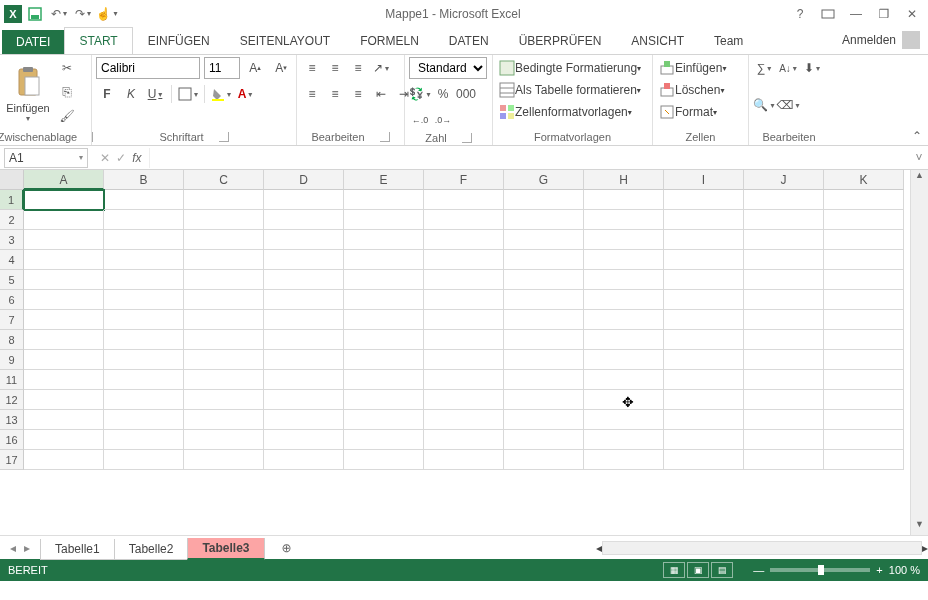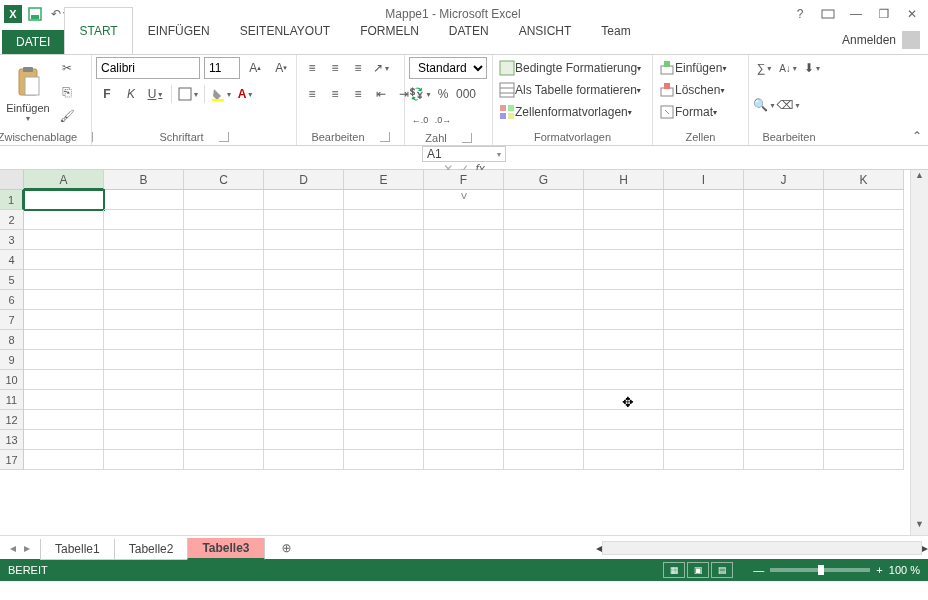--- a/index.html
+++ b/index.html
@@ -10,21 +10,21 @@
 .titlebar .qat { display: flex; align-items: center; gap: 2px; }
 .titlebar .appicon { width: 18px; height: 18px; background: #217346; color: #fff; display: flex; align-items: center; justify-content: center; font-size: 11px; font-weight: bold; }
 .titlebar .qbtn { width: 22px; height: 22px; display: flex; align-items: center; justify-content: center; color: #666; cursor: default; }
 .titlebar .title { flex: 1; text-align: center; font-size: 12px; color: #666; }
 .titlebar .wincontrols { display: flex; align-items: center; gap: 4px; }
 .titlebar .wincontrols .wbtn { width: 24px; height: 22px; display: flex; align-items: center; justify-content: center; color: #666; }
 
 
 .tabstrip { height: 26px; display: flex; align-items: flex-end; padding-left: 2px; }
 .tabstrip .filetab { background: #217346; color: #fff; padding: 5px 14px; font-size: 12px; }
-.tabstrip .tab { padding: 16px 14px; font-size: 12px; color: #444; border: 1px solid transparent; border-bottom: none; }
+.tabstrip .tab { padding: 6px 14px; font-size: 12px; color: #444; border: 1px solid transparent; border-bottom: none; }
 .tabstrip .tab.active { color: #217346; border-color: #d4d4d4; background: #fff; }
 .tabstrip .spacer { flex: 1; }
 .tabstrip .signin { padding: 5px 8px; font-size: 12px; color: #444; display: flex; align-items: center; gap: 6px; }
 .tabstrip .avatar { width: 18px; height: 18px; background: #ccc; }
 
 
 .ribbon { height: 92px; border-top: 1px solid #d4d4d4; border-bottom: 1px solid #d4d4d4; background: #fff; display: flex; position: relative; }
 .ribbon .group { border-right: 1px solid #e1e1e1; display: flex; flex-direction: column; padding: 2px 4px 0 4px; }
 .ribbon .group .body { flex: 1; display: flex; align-items: flex-start; gap: 4px; }
 .ribbon .group .label { height: 16px; text-align: center; font-size: 11px; color: #666; display: flex; align-items: center; justify-content: center; gap: 15px; }
@@ -32,21 +32,21 @@
 .ribbon .bigbtn { display: flex; flex-direction: column; align-items: center; justify-content: flex-end; width: 48px; height: 68px; padding: 2px; font-size: 11px; color: #444; }
 .ribbon .bigbtn .ico { width: 32px; height: 32px; margin-bottom: 4px; display:flex; align-items:center; justify-content:center; }
 .ribbon .col { display: flex; flex-direction: column; gap: 2px; }
 .ribbon .rowbtn { height: 22px; display: flex; align-items: center; font-size: 12px; color: #444; padding: 0 2px; }
 .ribbon .icobtn { width: 22px; height: 22px; display: flex; align-items: center; justify-content: center; color: #555; }
 .ribbon select, .ribbon input.combo { height: 22px; border: 1px solid #ababab; font-size: 12px; padding: 0 4px; background: #fff; }
 .ribbon .collapse { position: absolute; right: 6px; bottom: 2px; color: #666; }
 .dd::after { content: "▾"; font-size: 8px; color: #666; margin-left: 2px; }
 
 
-.formulabar { height: 24px; border-bottom: 1px solid #d4d4d4; display: flex; align-items: center; flex-direction: column; }
+.formulabar { height: 24px; border-bottom: 1px solid #d4d4d4; display: flex; align-items: center; }
 .formulabar .namebox { width: 84px; height: 20px; border: 1px solid #ccc; margin: 0 4px; display: flex; align-items: center; padding: 0 4px; font-size: 12px; justify-content: space-between; }
 .formulabar .fxzone { display: flex; align-items: center; gap: 6px; padding: 0 8px; color: #aaa; }
 .formulabar .fxinput { flex: 1; height: 20px; border: none; border-left: 1px solid #eee; padding: 0 6px; font-size: 12px; }
 .formulabar .expand { width: 18px; text-align: center; color: #888; }
 
 
 .gridwrap { position: relative; height: 365px; display: flex; }
 .grid { flex: 1; position: relative; }
 .colhdrs { display: flex; height: 20px; }
 .colhdrs .corner { width: 24px; height: 20px; background: #e6e6e6; border-right: 1px solid #ccc; border-bottom: 1px solid #ccc; }
@@ -112,20 +112,21 @@
   </div>
 </div>
 
 <div class="tabstrip">
   <div class="filetab">DATEI</div>
   <div class="tab active">START</div>
   <div class="tab">EINFÜGEN</div>
   <div class="tab">SEITENLAYOUT</div>
   <div class="tab">FORMELN</div>
   <div class="tab">DATEN</div>
+  <div class="tab">ÜBERPRÜFEN</div>
   <div class="tab">ANSICHT</div>
   <div class="tab">Team</div>
   <div class="spacer"></div>
   <div class="signin">
     <span>Anmelden</span>
     <span class="avatar"></span>
   </div>
 </div>
 
 <div class="ribbon">
@@ -473,34 +474,20 @@
           <div class="cell"></div>
           <div class="cell"></div>
           <div class="cell"></div>
           <div class="cell"></div>
           <div class="cell"></div>
           <div class="cell"></div>
           <div class="cell"></div>
           <div class="cell"></div>
         </div>
         <div class="row">
-          <div class="rh">10</div>
-          <div class="cell"></div>
-          <div class="cell"></div>
-          <div class="cell"></div>
-          <div class="cell"></div>
-          <div class="cell"></div>
-          <div class="cell"></div>
-          <div class="cell"></div>
-          <div class="cell"></div>
-          <div class="cell"></div>
-          <div class="cell"></div>
-          <div class="cell"></div>
-        </div>
-        <div class="row">
           <div class="rh">11</div>
           <div class="cell"></div>
           <div class="cell"></div>
           <div class="cell"></div>
           <div class="cell"></div>
           <div class="cell"></div>
           <div class="cell"></div>
           <div class="cell"></div>
           <div class="cell"></div>
           <div class="cell"></div>
@@ -516,20 +503,34 @@
           <div class="cell"></div>
           <div class="cell"></div>
           <div class="cell"></div>
           <div class="cell"></div>
           <div class="cell"></div>
           <div class="cell"></div>
           <div class="cell"></div>
         </div>
         <div class="row">
           <div class="rh">13</div>
+          <div class="cell"></div>
+          <div class="cell"></div>
+          <div class="cell"></div>
+          <div class="cell"></div>
+          <div class="cell"></div>
+          <div class="cell"></div>
+          <div class="cell"></div>
+          <div class="cell"></div>
+          <div class="cell"></div>
+          <div class="cell"></div>
+          <div class="cell"></div>
+        </div>
+        <div class="row">
+          <div class="rh">16</div>
           <div class="cell"></div>
           <div class="cell"></div>
           <div class="cell"></div>
           <div class="cell"></div>
           <div class="cell"></div>
           <div class="cell"></div>
           <div class="cell"></div>
           <div class="cell"></div>
           <div class="cell"></div>
           <div class="cell"></div>

